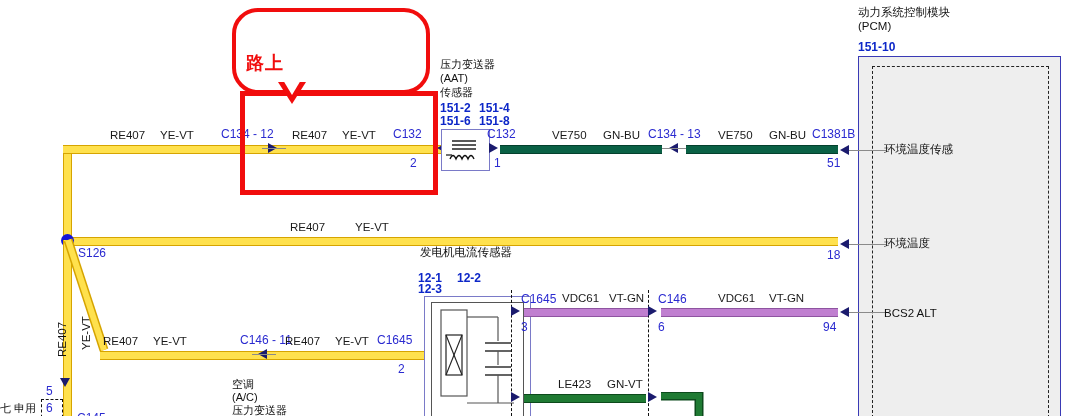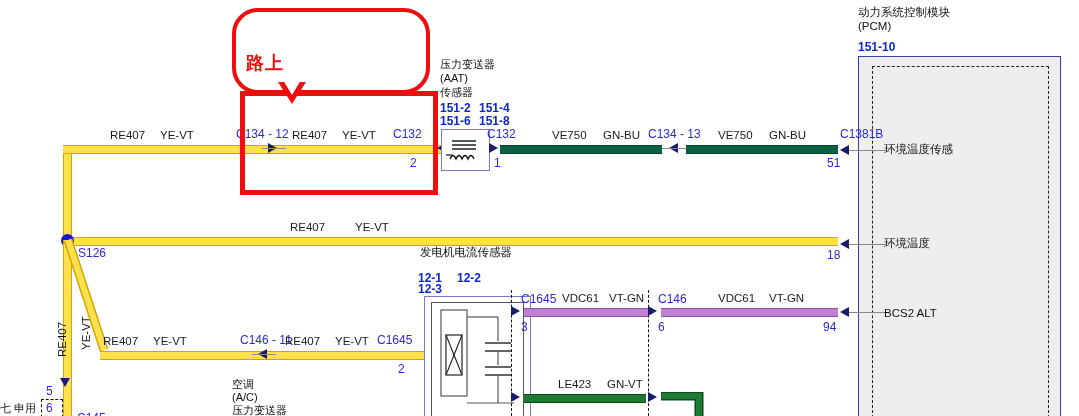--- a/index.html
+++ b/index.html
@@ -69,21 +69,21 @@
   <div class="wire gray" style="left:846px;top:312px;width:40px;"></div>
   <div class="arrowL" style="left:840px;top:307px;"></div>
   <div class="lbl pcmpin" style="left:884px;top:307px;">BCS2 ALT</div>
 
   <div class="wire wyv" style="left:63px;top:145px;height:100px;"></div>
   <div class="wire wy" style="left:63px;top:145px;width:382px;"></div>
 
   <div class="lbl wname" style="left:110px;top:129px;">RE407</div>
   <div class="lbl wname" style="left:160px;top:129px;">YE-VT</div>
 
-  <div class="lbl conn" style="left:236px;top:127px;text-align:right;">C134  -  12</div>
+  <div class="lbl conn" style="left:221px;top:127px;text-align:right;">C134  -  12</div>
   <div class="arrowR" style="left:268px;top:143px;"></div>
   <div class="wire gray" style="left:262px;top:148px;width:24px;"></div>
 
   <div class="lbl wname" style="left:292px;top:129px;">RE407</div>
   <div class="lbl wname" style="left:342px;top:129px;">YE-VT</div>
 
   <div class="lbl conn" style="left:393px;top:127px;">C132</div>
   <div class="lbl pin" style="left:410px;top:156px;">2</div>
   <div class="arrowL" style="left:437px;top:143px;"></div>
 
@@ -113,21 +113,21 @@
   <div class="lbl wname" style="left:552px;top:129px;">VE750</div>
   <div class="lbl wname" style="left:603px;top:129px;">GN-BU</div>
 
   <div class="lbl conn" style="left:648px;top:127px;">C134  -  13</div>
   <div class="arrowL" style="left:669px;top:143px;"></div>
   <div class="wire gray" style="left:662px;top:148px;width:24px;"></div>
 
   <div class="wire wg" style="left:686px;top:145px;width:152px;"></div>
   <div class="lbl wname" style="left:718px;top:129px;">VE750</div>
   <div class="lbl wname" style="left:769px;top:129px;">GN-BU</div>
-  <div class="lbl conn" style="left:812px;top:127px;margin-left:28px;">C1381B</div>
+  <div class="lbl conn" style="left:812px;top:127px;">C1381B</div>
   <div class="lbl pin" style="left:827px;top:156px;">51</div>
 
   <div class="wire wy" style="left:63px;top:237px;width:775px;"></div>
   <div class="lbl wname" style="left:290px;top:221px;">RE407</div>
   <div class="lbl wname" style="left:355px;top:221px;">YE-VT</div>
   <div class="lbl pin" style="left:827px;top:248px;">18</div>
 
   <div class="node" style="left:61px;top:234px;"></div>
   <div class="lbl conn" style="left:78px;top:246px;">S126</div>
 

